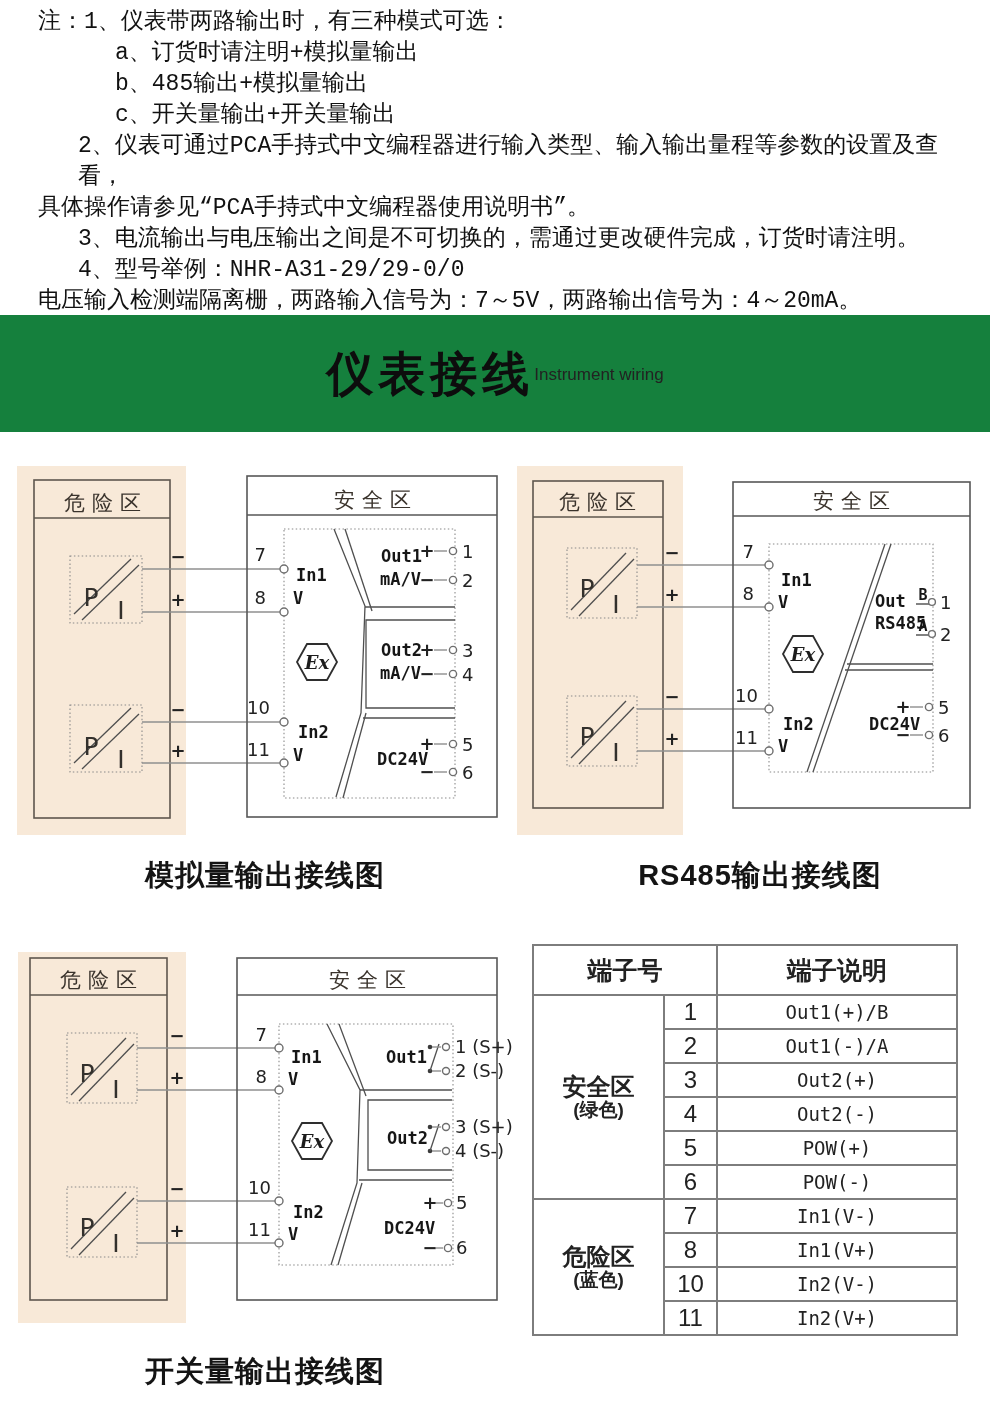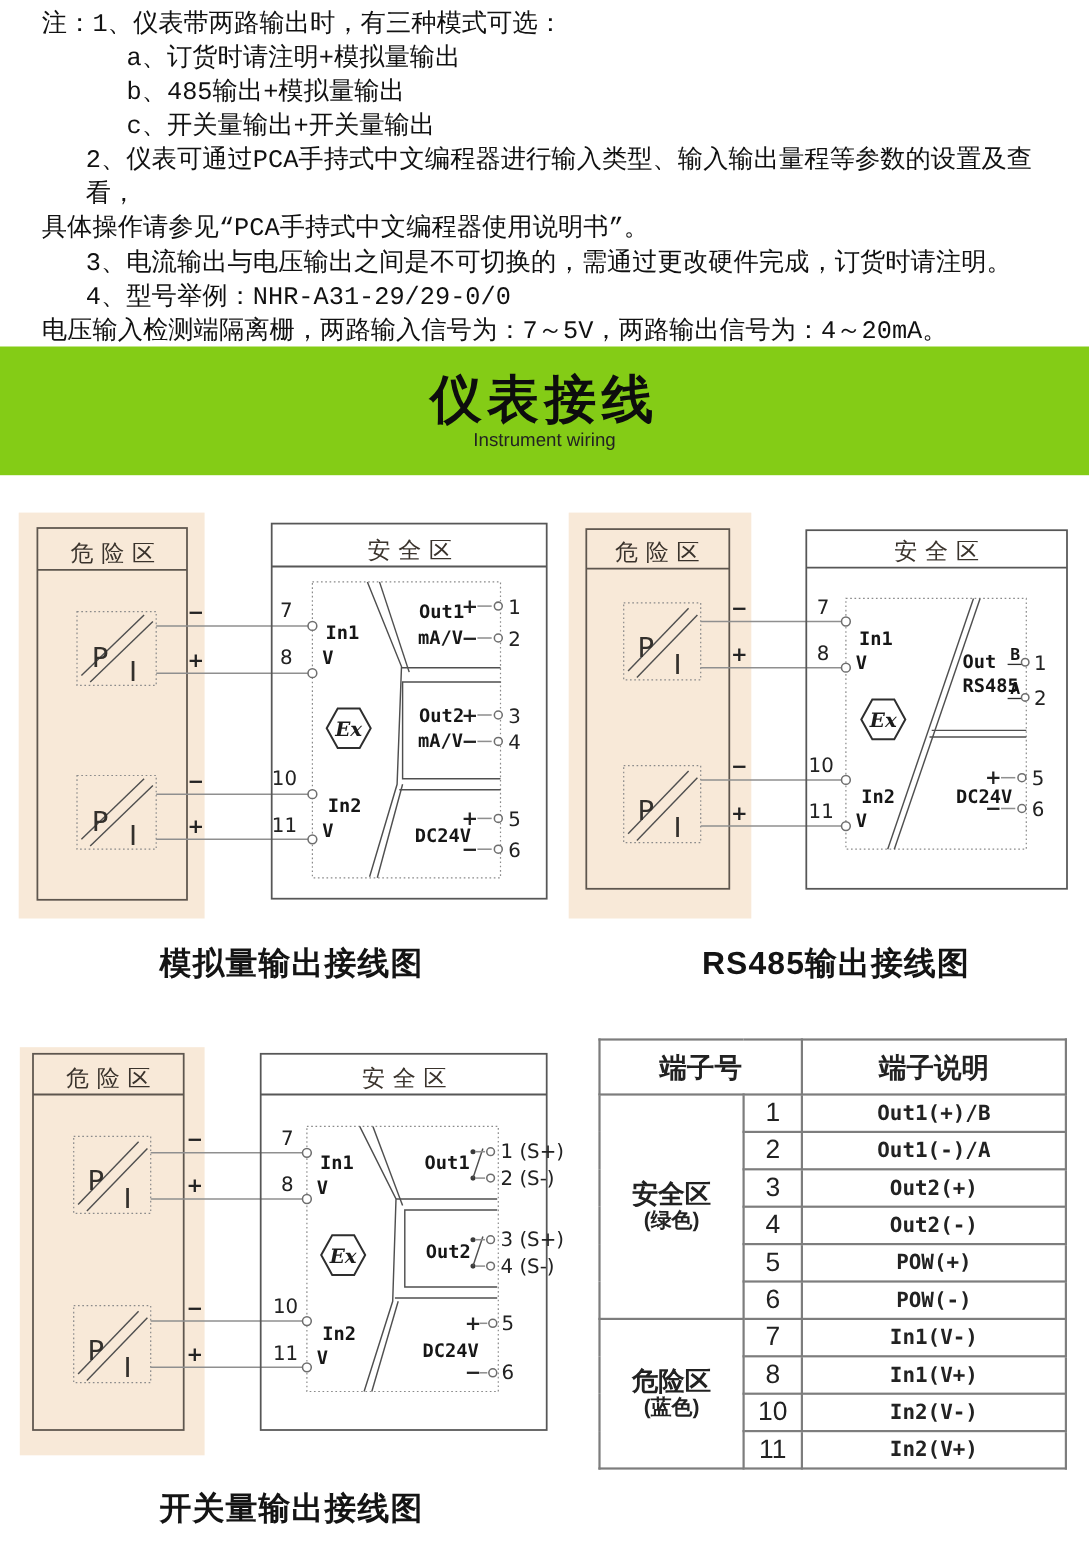--- a/index.html
+++ b/index.html
@@ -6,22 +6,22 @@
   .page{position:relative;width:990px;height:1406px;background:#ffffff;overflow:hidden;
         font-family:"Liberation Sans","DejaVu Sans",sans-serif;color:#1a1a1a;}
 
   
   .notes{position:absolute;top:7px;left:38px;width:935px;font-size:23px;line-height:31px;color:#111;font-family:Liberation Mono, monospace;}
   .notes p{margin:0;}
   .ind-a{margin-left:77px !important;}
   .ind-n{margin-left:40px !important;}
 
   
-  .banner{position:absolute;top:315px;left:0;width:990px;height:117px;background:#84cc16;
-          display:flex;flex-direction:column;align-items:center;justify-content:center;}
+  .banner{position:absolute;top:315px;left:0;width:990px;height:117px;background:#15803d;
+          display:flex;flex-direction:row;align-items:center;justify-content:center;}
   .banner h1{margin:0;font-size:47px;font-weight:bold;letter-spacing:5px;color:#0d0d0d;line-height:1.1;}
   .banner .sub{font-size:17px;color:#222;margin-top:2px;}
 
   
   svg.diag{position:absolute;overflow:visible;}
   .d-beige{fill:#f8e9d8;stroke:none;}
   .d-box{fill:none;stroke:#5e564e;stroke-width:1.6;}
   .d-box2{fill:none;stroke:#575757;stroke-width:1.6;}
   .d-dotted{fill:none;stroke:#8a8a8a;stroke-width:1.1;stroke-dasharray:1.5 2.4;}
   .d-wire{stroke:#8f8f8f;stroke-width:1.4;fill:none;}
@@ -38,26 +38,26 @@
   text.pi{font-family:"DejaVu Sans","Liberation Sans",sans-serif;font-size:25px;fill:#33302c;}
   text.ex{font-family:"DejaVu Serif","Liberation Serif",serif;font-style:italic;font-weight:bold;font-size:18px;fill:#1c1c1c;}
 
   
   .caption{position:absolute;text-align:center;font-size:29px;color:#141414;letter-spacing:1px;font-weight:700;}
   .cap1{left:10px;top:856px;width:510px;}
   .cap2{left:520px;top:856px;width:480px;}
   .cap3{left:10px;top:1352px;width:510px;}
 
   
-  table.tbl{position:absolute;left:544px;top:944px;width:424px;border-collapse:collapse;table-layout:fixed;}
+  table.tbl{position:absolute;left:532px;top:944px;width:424px;border-collapse:collapse;table-layout:fixed;}
   table.tbl td{border:2px solid #7d7d7d;text-align:center;vertical-align:middle;padding:0;color:#222;}
   table.tbl tr.hdr td{height:48px;font-size:25px;font-weight:bold;}
   table.tbl tr.row td{height:32px;}
   td.no{font-size:24px;}
-  td.desc{font-family:"DejaVu Sans Mono","Liberation Mono",monospace;font-size:19px;font-weight:bold;}
+  td.desc{font-family:"DejaVu Sans Mono","Liberation Mono",monospace;font-size:19px;font-weight:normal;}
   td.zonecell{font-size:24px;font-weight:bold;line-height:26px;}
   td.zonecell .clr{display:block;font-size:19px;font-weight:bold;line-height:20px;}
 </style>
 </head>
 <body>
 
 <div class="page">
 
   <section class="notes">
     <p>注：1、仪表带两路输出时，有三种模式可选：</p>

